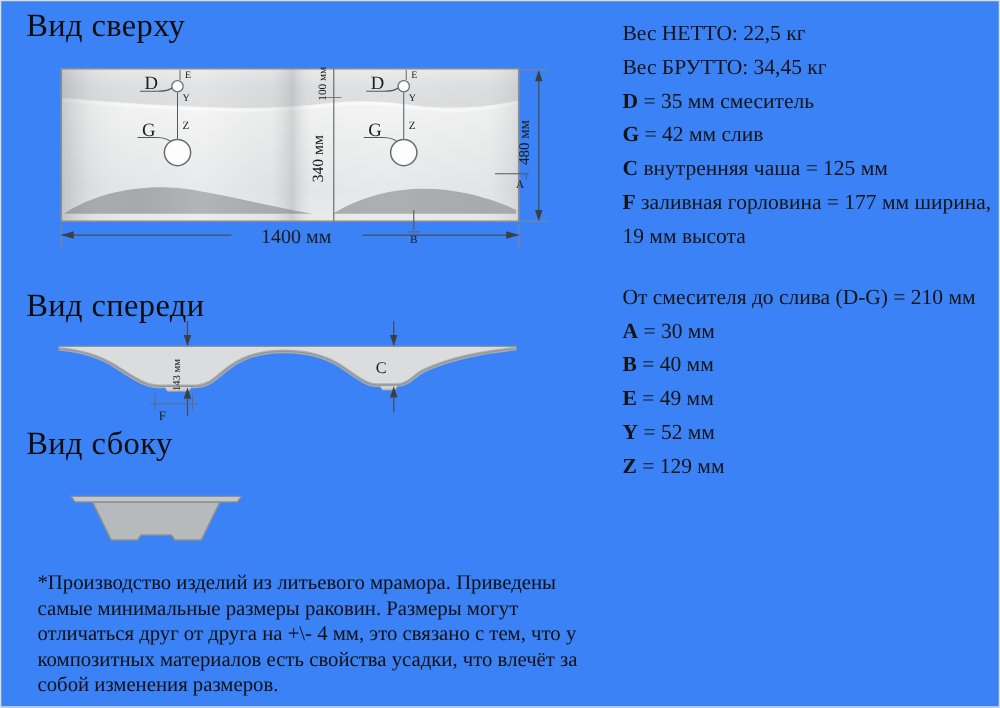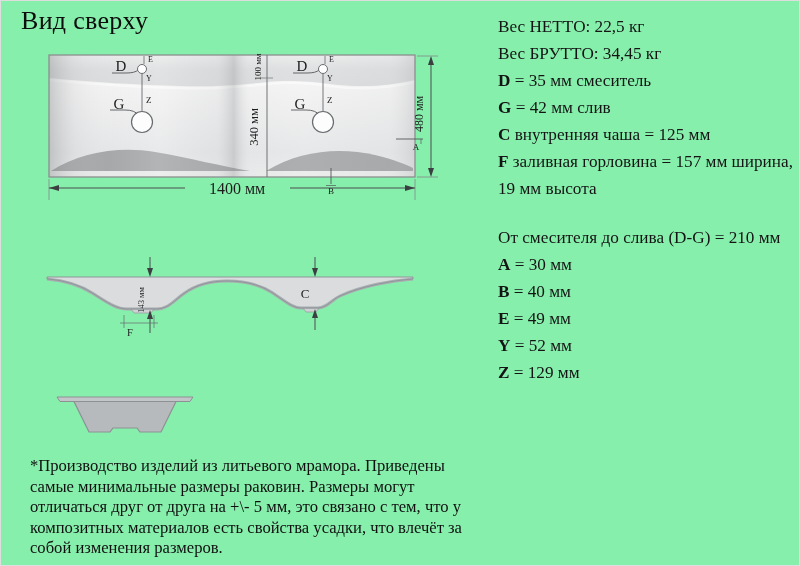--- a/index.html
+++ b/index.html
@@ -1,18 +1,18 @@
 <!DOCTYPE html>
 <html><head>
 <meta charset="utf-8">
 <style>
   html,body{margin:0;padding:0;background:#fff;}
   .page{
     position:relative;width:800px;height:566px;overflow:hidden;
-    background:#86efac;box-shadow:inset 0 0 0 1px #dedede;
+    background:#3b82f6;box-shadow:inset 0 0 0 1px #dedede;
     font-family:"Liberation Serif", serif;color:#141414;
   }
   .vtitle{position:absolute;margin:0;font-weight:normal;font-size:26px;letter-spacing:.3px;color:#0d0d0d;}
   #title-top{left:21px;top:6px;}
   #title-front{left:21px;top:230px;}
   #title-side{left:21px;top:340px;}
   svg{position:absolute;left:0;}
   #svg-top{top:0;}
   #svg-front{top:250px;}
   #svg-side{top:388px;}
@@ -136,20 +136,21 @@
       <line class="extline" x1="49" y1="179" x2="49" y2="200"></line>
       <line class="extline" x1="415" y1="179" x2="415" y2="200"></line>
       <line class="dimline" x1="49" y1="188" x2="185" y2="188"></line>
       <line class="dimline" x1="290" y1="188" x2="415" y2="188"></line>
       <polygon class="arrow" points="49,188 59,185 59,191"></polygon>
       <polygon class="arrow" points="415,188 405,185 405,191"></polygon>
       <text x="237" y="194" font-size="16" text-anchor="middle">1400 мм</text>
     </g>
   </svg>
 
+  <h2 class="vtitle" id="title-front">Вид спереди</h2>
 
   <svg id="svg-front" width="470" height="100" viewBox="0 0 470 100">
     <path d="M47,27 L413,27 L413,29 C392,30.5 362,36 340,46 C331,50 328,57.5 318,58 L301,58 C293,58 286,52 272,42.5 C258,33.5 242,31 227,31 C212,31 197,34 184,43.5 C174,50.5 169,58.5 157,59 L128,59 C117,59.5 107,52.5 93,43.5 C76,32.5 59,30 47,29 Z" fill="#dadcdd"></path>
     <path d="M413,29 C392,30.5 362,36 340,46 C331,50 328,57.5 318,58 L301,58 C293,58 286,52 272,42.5 C258,33.5 242,31 227,31 C212,31 197,34 184,43.5 C174,50.5 169,58.5 157,59 L128,59 C117,59.5 107,52.5 93,43.5 C76,32.5 59,30 47,29" fill="none" stroke="#a9aeb1" stroke-width="3"></path>
     <path d="M131,59 L134,63 L151,63 L154,59 Z" fill="#cfd1d3" stroke="#9aa0a4" stroke-width="0.8"></path>
     <path d="M303,58 L306,62 L316,62 L319,58 Z" fill="#cfd1d3" stroke="#9aa0a4" stroke-width="0.8"></path>
     <path d="M47,27 L413,27 L413,29 C392,30.5 362,36 340,46 C331,50 328,57.5 318,58 L301,58 C293,58 286,52 272,42.5 C258,33.5 242,31 227,31 C212,31 197,34 184,43.5 C174,50.5 169,58.5 157,59 L128,59 C117,59.5 107,52.5 93,43.5 C76,32.5 59,30 47,29 Z" fill="none" stroke="#8f959a" stroke-width="1"></path>
 
     <g>
       <line class="dimline" x1="150" y1="7" x2="150" y2="20"></line>
@@ -168,36 +169,37 @@
 
     <g>
       <line class="dimline" x1="315" y1="7" x2="315" y2="20"></line>
       <polygon class="arrow" points="315,27 312,18 318,18"></polygon>
       <text x="305" y="48" font-size="13" text-anchor="middle">C</text>
       <polygon class="arrow" points="315,59 312,68 318,68"></polygon>
       <line class="dimline" x1="315" y1="67" x2="315" y2="80"></line>
     </g>
   </svg>
 
+  <h2 class="vtitle" id="title-side">Вид сбоку</h2>
 
   <svg id="svg-side" width="250" height="60" viewBox="0 0 250 60">
     <path d="M74,13.5 L176,13.5 L161,44 L140,44 L137,40 L113,40 L110,44 L89,44 Z" fill="#b7babc" stroke="#8d9194" stroke-width="1.2"></path>
     <path d="M57,9 L193,9 L190,13.5 L60,13.5 Z" fill="#c3c6c8" stroke="#8d9194" stroke-width="1"></path>
   </svg>
 
-  <p class="footnote">*Производство изделий из литьевого мрамора. Приведены самые минимальные размеры раковин. Размеры могут отличаться друг от друга на +\- 5 мм, это связано с тем, что у композитных материалов есть свойства усадки, что влечёт за собой изменения размеров.</p>
+  <p class="footnote">*Производство изделий из литьевого мрамора. Приведены самые минимальные размеры раковин. Размеры могут отличаться друг от друга на +\- 4 мм, это связано с тем, что у композитных материалов есть свойства усадки, что влечёт за собой изменения размеров.</p>
 
   <div class="specs">
     <div class="block">
       <div class="sline"><b></b><span>Вес НЕТТО: 22,5 кг</span></div>
       <div class="sline"><b></b><span>Вес БРУТТО: 34,45 кг</span></div>
       <div class="sline"><b>D</b><span> = 35 мм смеситель</span></div>
       <div class="sline"><b>G</b><span> = 42 мм слив</span></div>
       <div class="sline"><b>C</b><span> внутренняя чаша = 125 мм</span></div>
-      <div class="sline"><b>F</b><span> заливная горловина = 157 мм ширина,</span></div>
+      <div class="sline"><b>F</b><span> заливная горловина = 177 мм ширина,</span></div>
       <div class="sline"><b></b><span>19 мм высота</span></div>
     </div>
     <div class="block block2">
       <div class="sline"><b></b><span>От смесителя до слива (D-G) = 210 мм</span></div>
       <div class="sline"><b>A</b><span> = 30 мм</span></div>
       <div class="sline"><b>B</b><span> = 40 мм</span></div>
       <div class="sline"><b>E</b><span> = 49 мм</span></div>
       <div class="sline"><b>Y</b><span> = 52 мм</span></div>
       <div class="sline"><b>Z</b><span> = 129 мм</span></div>
     </div>

